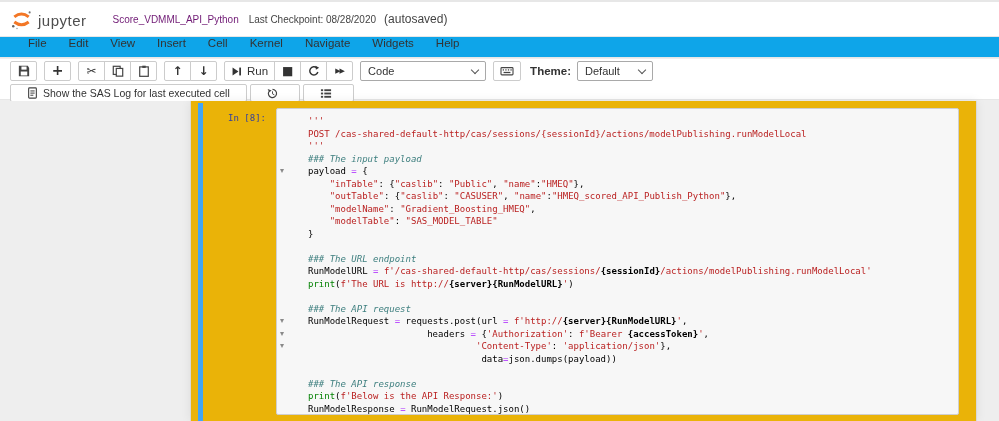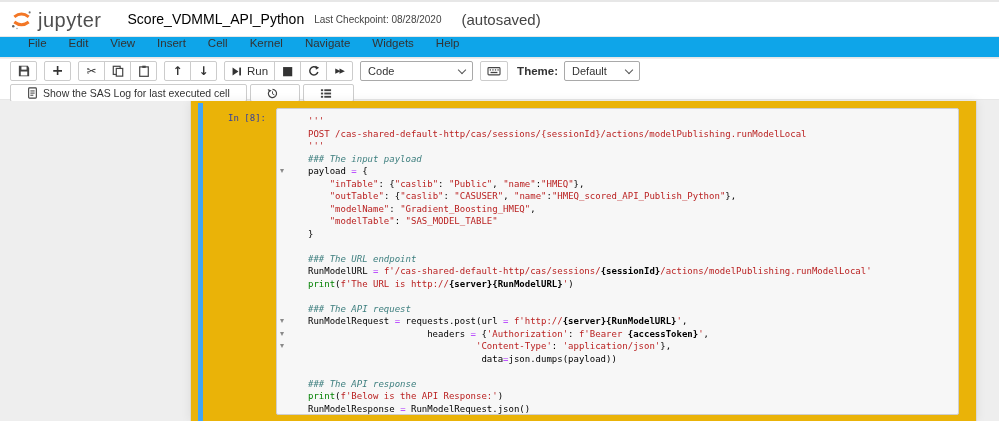--- a/index.html
+++ b/index.html
@@ -10,24 +10,24 @@
     font-family: "Liberation Sans", "DejaVu Sans", sans-serif;
     color: #333;
   }
   
   .top-strip { position:absolute; top:0; left:0; right:0; height:2px; background:#e7e7e7; }
 
   
   .header { position:absolute; top:2px; left:0; right:0; height:34px; background:#fff;
             display:flex; align-items:center; }
   .logo { display:flex; align-items:center; margin-left:10px; }
-  .logo-text { font-size:20px; color:#4e4e4e; letter-spacing:.5px; margin-left:5px; position:relative; top:1px; }
-  .nb-title { margin-left:26px; font-size:14px; color:#000000; }
+  .logo-text { font-size:15px; color:#4e4e4e; letter-spacing:.5px; margin-left:5px; position:relative; top:1px; }
+  .nb-title { margin-left:26px; font-size:10px; color:#701a75; }
   .checkpoint { margin-left:10px; font-size:10px; color:#444; }
-  .autosaved { margin-left:20px; font-size:15px; color:#444; }
+  .autosaved { margin-left:8px; font-size:12px; color:#444; }
 
   
   .menubar { position:absolute; top:36px; left:0; right:0; height:22px; background:#0ea5e9;
              border-top:1px solid #e7e7e7; border-bottom:1px solid #e7e7e7;
              display:flex; align-items:flex-start; padding-left:17px; }
   .menu-item { padding:0 11px; font-size:11.5px; color:#333; cursor:pointer; }
 
   
   .toolbar { position:absolute; top:59px; left:0; right:0; height:41px; background:#fff;
              border-bottom:1px solid #e7e7e7; }
@@ -38,21 +38,21 @@
           padding:0 6px; cursor:pointer; }
   .btn-group .tbtn + .tbtn { margin-left:-1px; border-top-left-radius:0; border-bottom-left-radius:0; }
   .btn-group .tbtn:not(:last-child) { border-top-right-radius:0; border-bottom-right-radius:0; }
   .glyph { font-family:"DejaVu Sans", sans-serif; font-size:12px; line-height:1; }
   .glyph-plus { font-size:14px; font-weight:bold; position:relative; top:-1px; }
   .glyph-ff { font-size:7px; letter-spacing:-1px; }
   .run-label { margin-left:5px; font-size:11.5px; }
   .sel { height:20px; border:1px solid #a9a9a9; border-radius:2px; background:#fff;
          display:flex; align-items:center; justify-content:space-between; font-size:11px;
          color:#333; padding:0 7px; margin-right:7px; cursor:pointer; }
-  .sel-celltype { width:113px;gap:26px; }
+  .sel-celltype { width:126px;gap:26px; }
   .sel-theme { width:76px; }
   .chev { width:6px; height:6px; border-right:1.5px solid #555; border-bottom:1.5px solid #555;
           transform:rotate(45deg); margin-left:8px; margin-top:-3px; flex:none; }
   .theme-label { font-size:11.5px; font-weight:bold; color:#333; margin:0 6px 0 2px; }
   .tb-row2 { position:absolute; top:25px; left:10px; display:flex; align-items:center; }
   .tbtn2 { height:18px; background:#fff; border:1px solid #ccc; border-radius:2px;
            display:flex; align-items:center; font-size:10.5px; color:#333; padding:0 16px;
            margin-right:3px; cursor:pointer; }
   .tbtn2 svg { margin-right:5px; }
 

